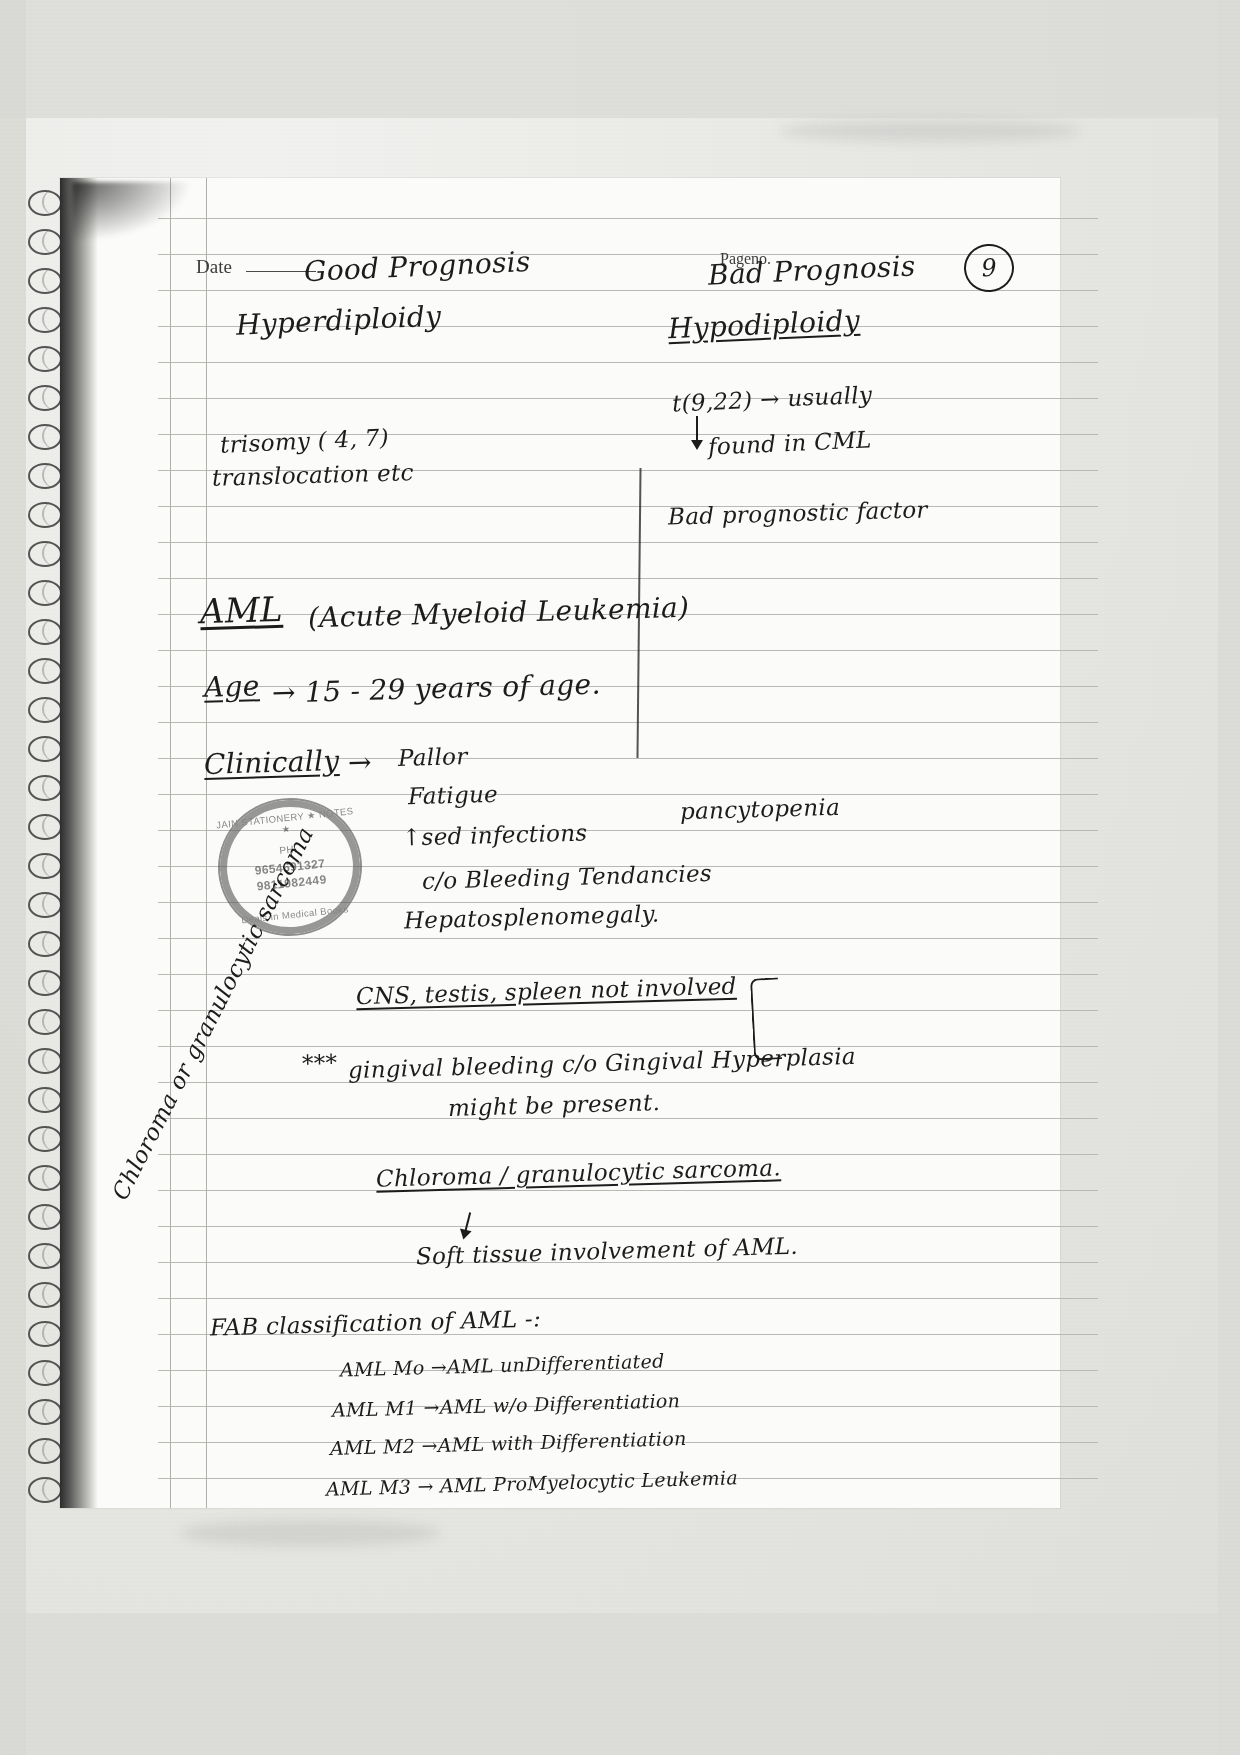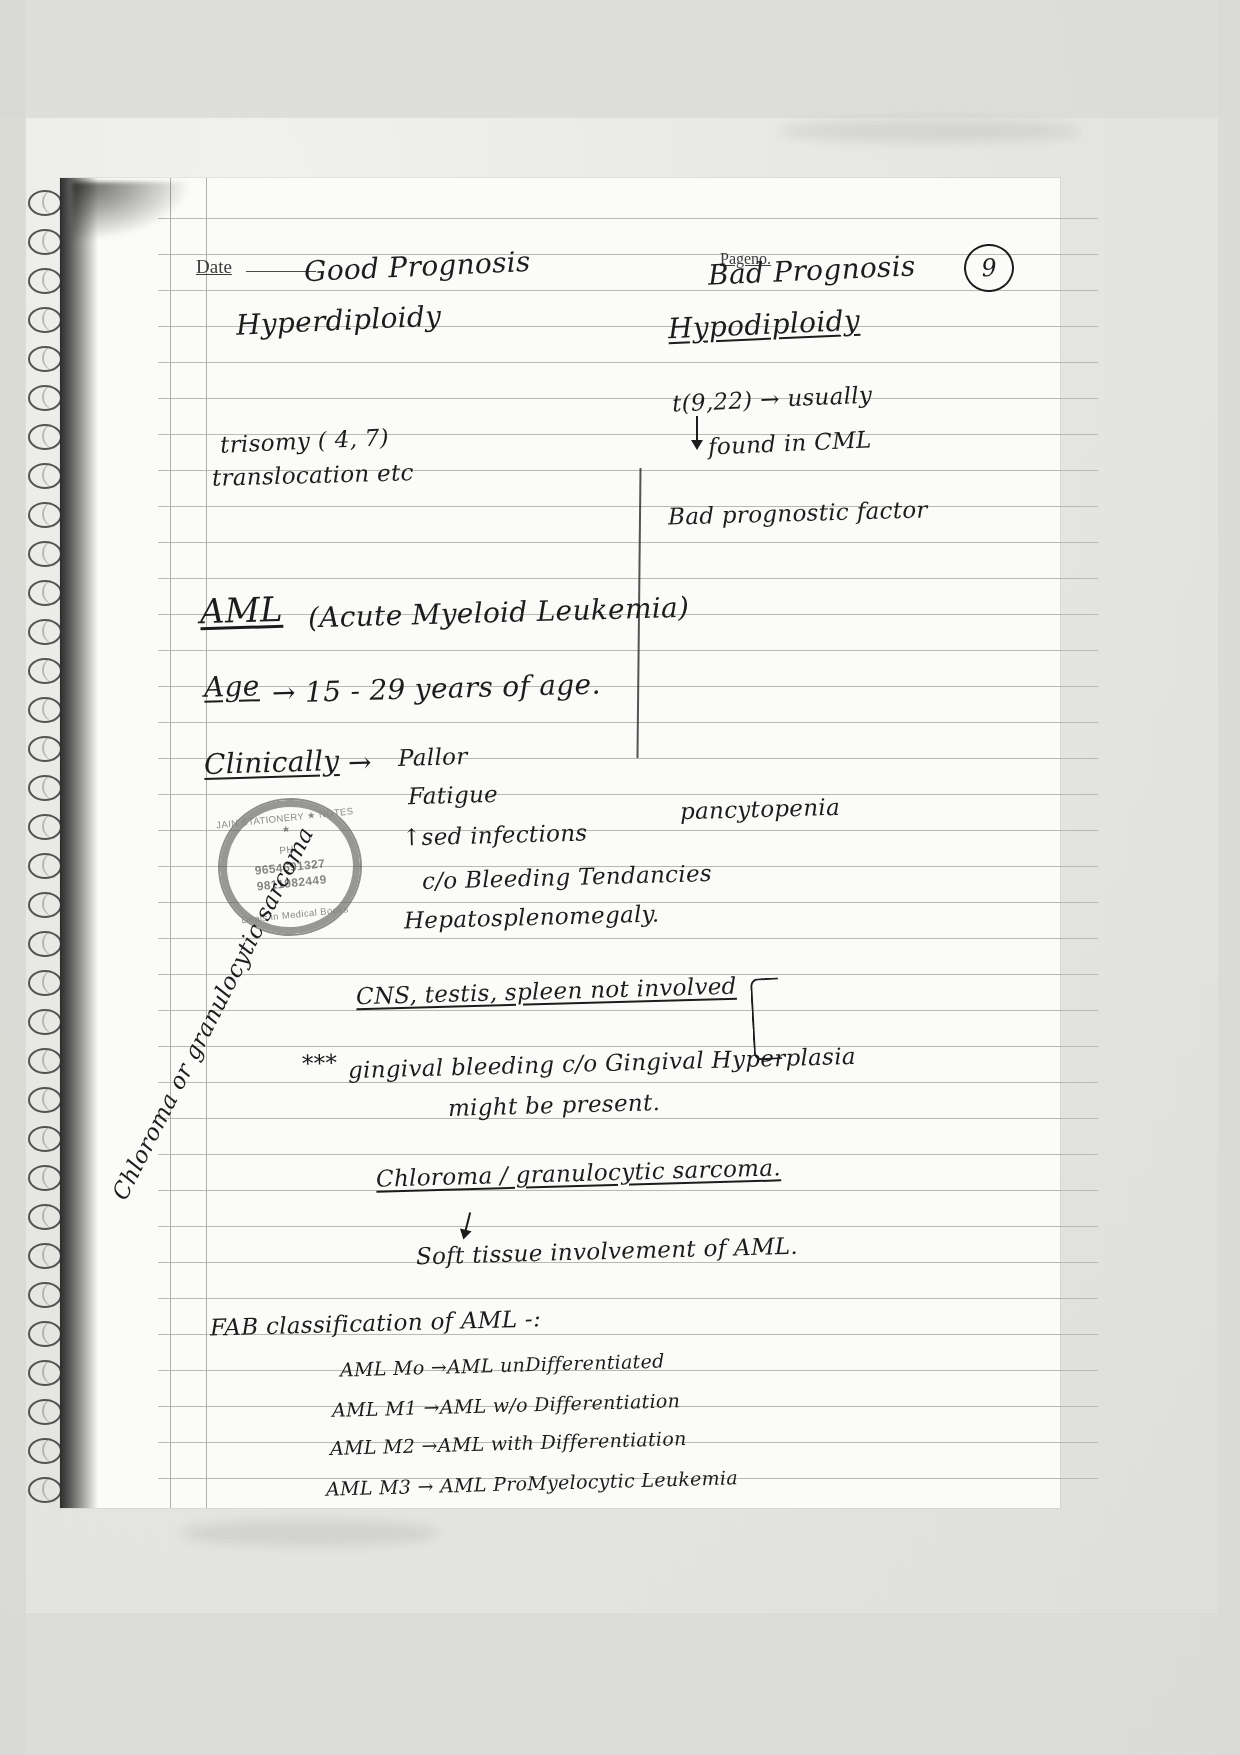--- a/index.html
+++ b/index.html
@@ -127,21 +127,20 @@
   .rot-l { transform: rotate(-63deg); transform-origin: left bottom; }
   .tilt1 { transform: rotate(-1.6deg); }
   .tilt2 { transform: rotate(-2.6deg); }
 
   .printed {
     position: absolute;
     font-family: "Liberation Serif", serif;
     font-style: normal;
     color: #3c3c3c;
     font-size: 19px;
-    text-decoration: underline;
   }
 
   
   #page-num {
     position: absolute;
     right: 46px;
     top: 66px;
     width: 46px;
     height: 44px;
     border: 2px solid #1c1c1c;

